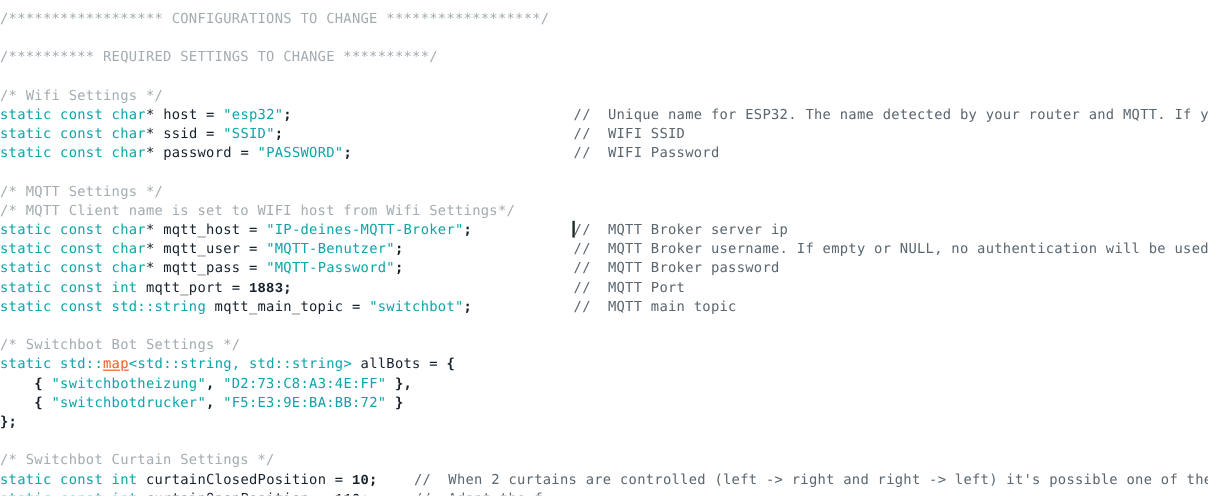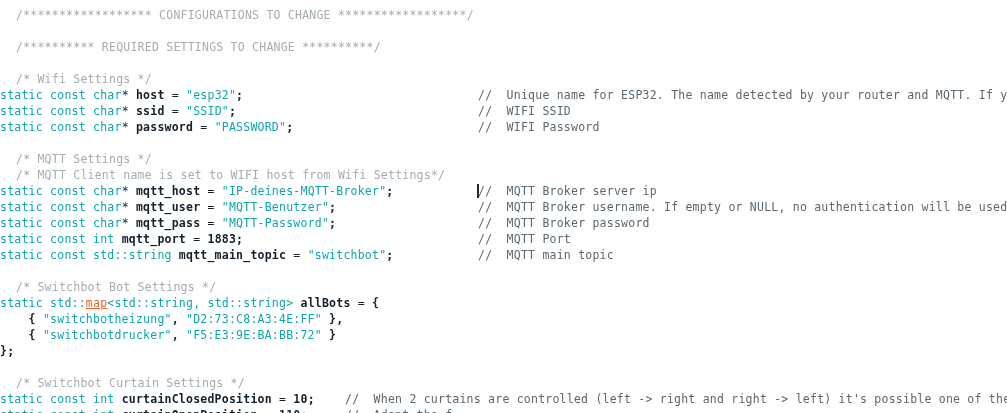--- a/index.html
+++ b/index.html
@@ -36,25 +36,25 @@
   .line {
     height: 16px;
     white-space: pre;
     position: relative;
     overflow: hidden;
   }
 
   
   .kw      { color: #0fa5ab; }
   .type-o  { color: #e8622a; text-decoration: underline; }           
-  .ident   { color: #14202b; font-weight: bold; }
+  .ident   { color: #14202b; font-weight: normal; }
   .op      { color: #14202b; }
-  .num     { color: #14202b; font-weight: bold; }
+  .num     { color: #14202b; font-weight: bold; font-family: Liberation Mono, monospace; }
   .str     { color: #0fa5ab; }
-  .cmt     { color: #a3adb2; margin-left: 16px; }           
+  .cmt     { color: #a3adb2; }           
   .cmt2    { color: #5b6770; }           
   .plain   { color: #14202b; }
   .punct   { color: #14202b; font-weight: bold; }
 
   
   .tail {
     position: absolute;
     left: 478px;
     top: 0;
     white-space: pre;

